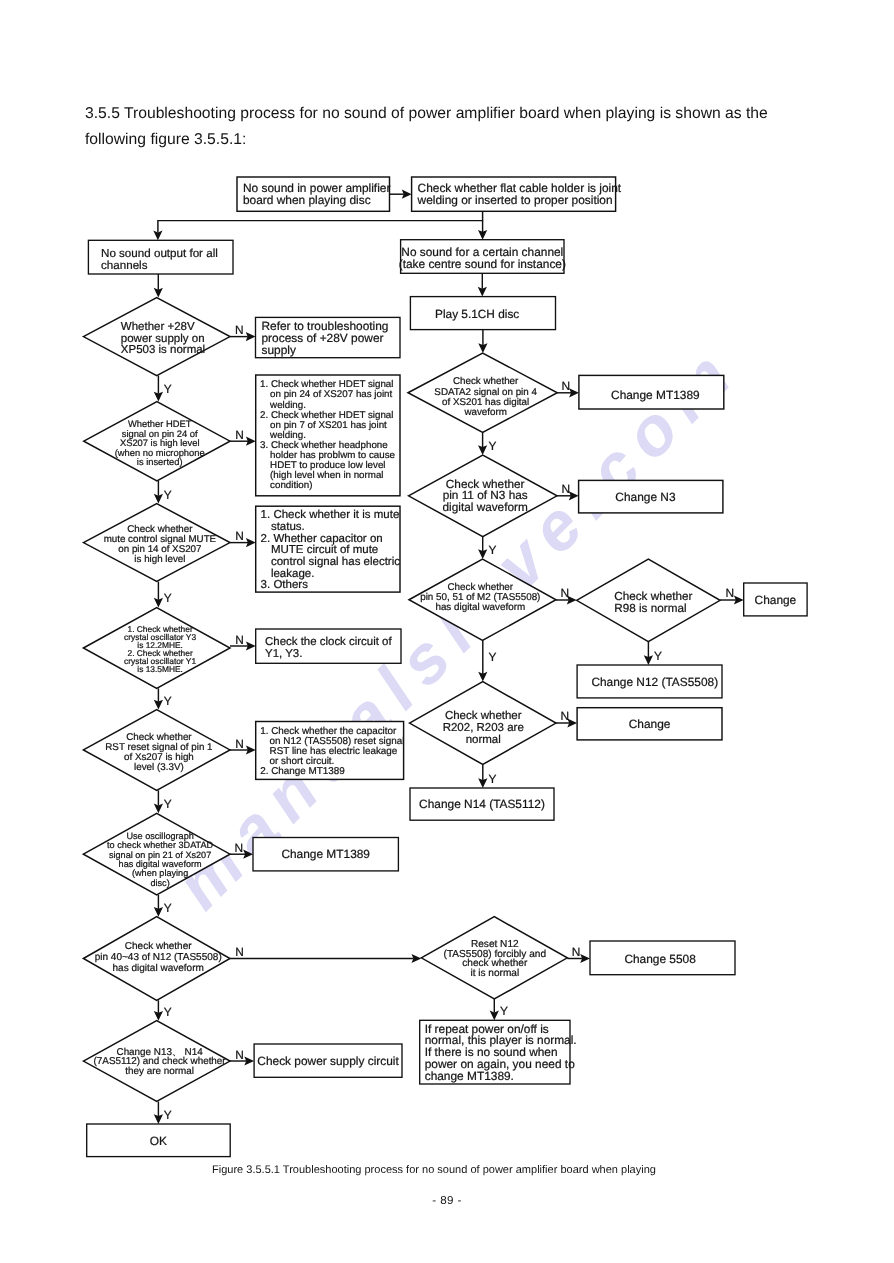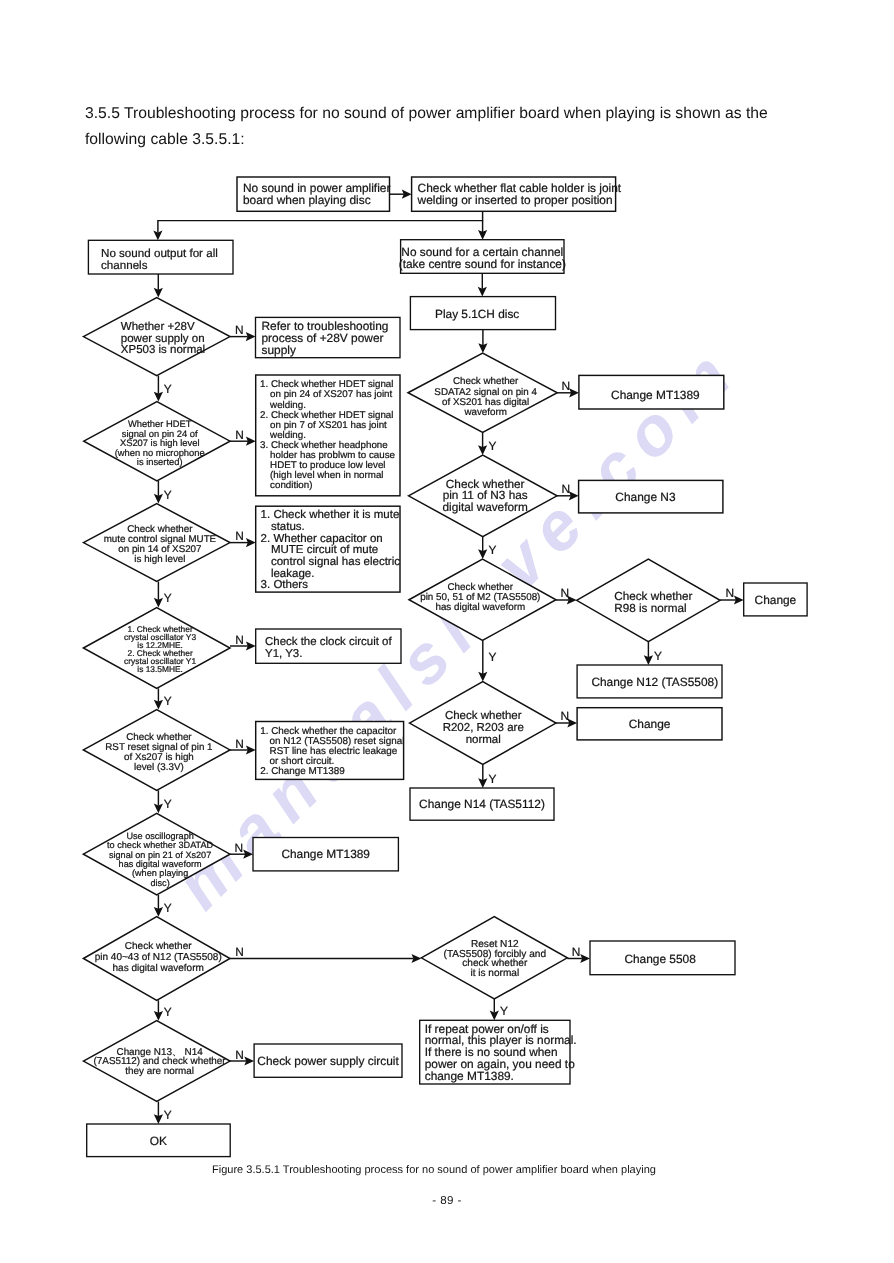--- a/index.html
+++ b/index.html
@@ -21,21 +21,21 @@
   svg#chart text{font-family:"Liberation Sans","DejaVu Sans",sans-serif;fill:#141414;
                  stroke:#141414;stroke-width:0.22;paint-order:stroke fill;}
 </style>
 </head>
 <body>
 
 <div class="page">
 
   <div id="intro">
     <span>3.5.5 Troubleshooting process for no sound of power amplifier board when playing is shown as the</span><br>
-    <span>following cable 3.5.5.1:</span>
+    <span>following figure 3.5.5.1:</span>
   </div>
 
   <svg id="watermark" viewBox="0 0 894 1263" xmlns="http://www.w3.org/2000/svg">
     <text x="205" y="913" font-size="68.5" transform="rotate(-45.1 205 913)">manualshive.com</text>
   </svg>
 
   <svg id="chart" viewBox="0 0 894 1263" xmlns="http://www.w3.org/2000/svg">
       <g id="n_nosound_amp">
         <rect x="237" y="177" width="152.5" height="34.3" fill="#ffffff" stroke="#111111" stroke-width="1.45"></rect>
         <text x="243.00" y="192.42" font-size="11.9" text-anchor="start">No sound in power amplifier</text>

